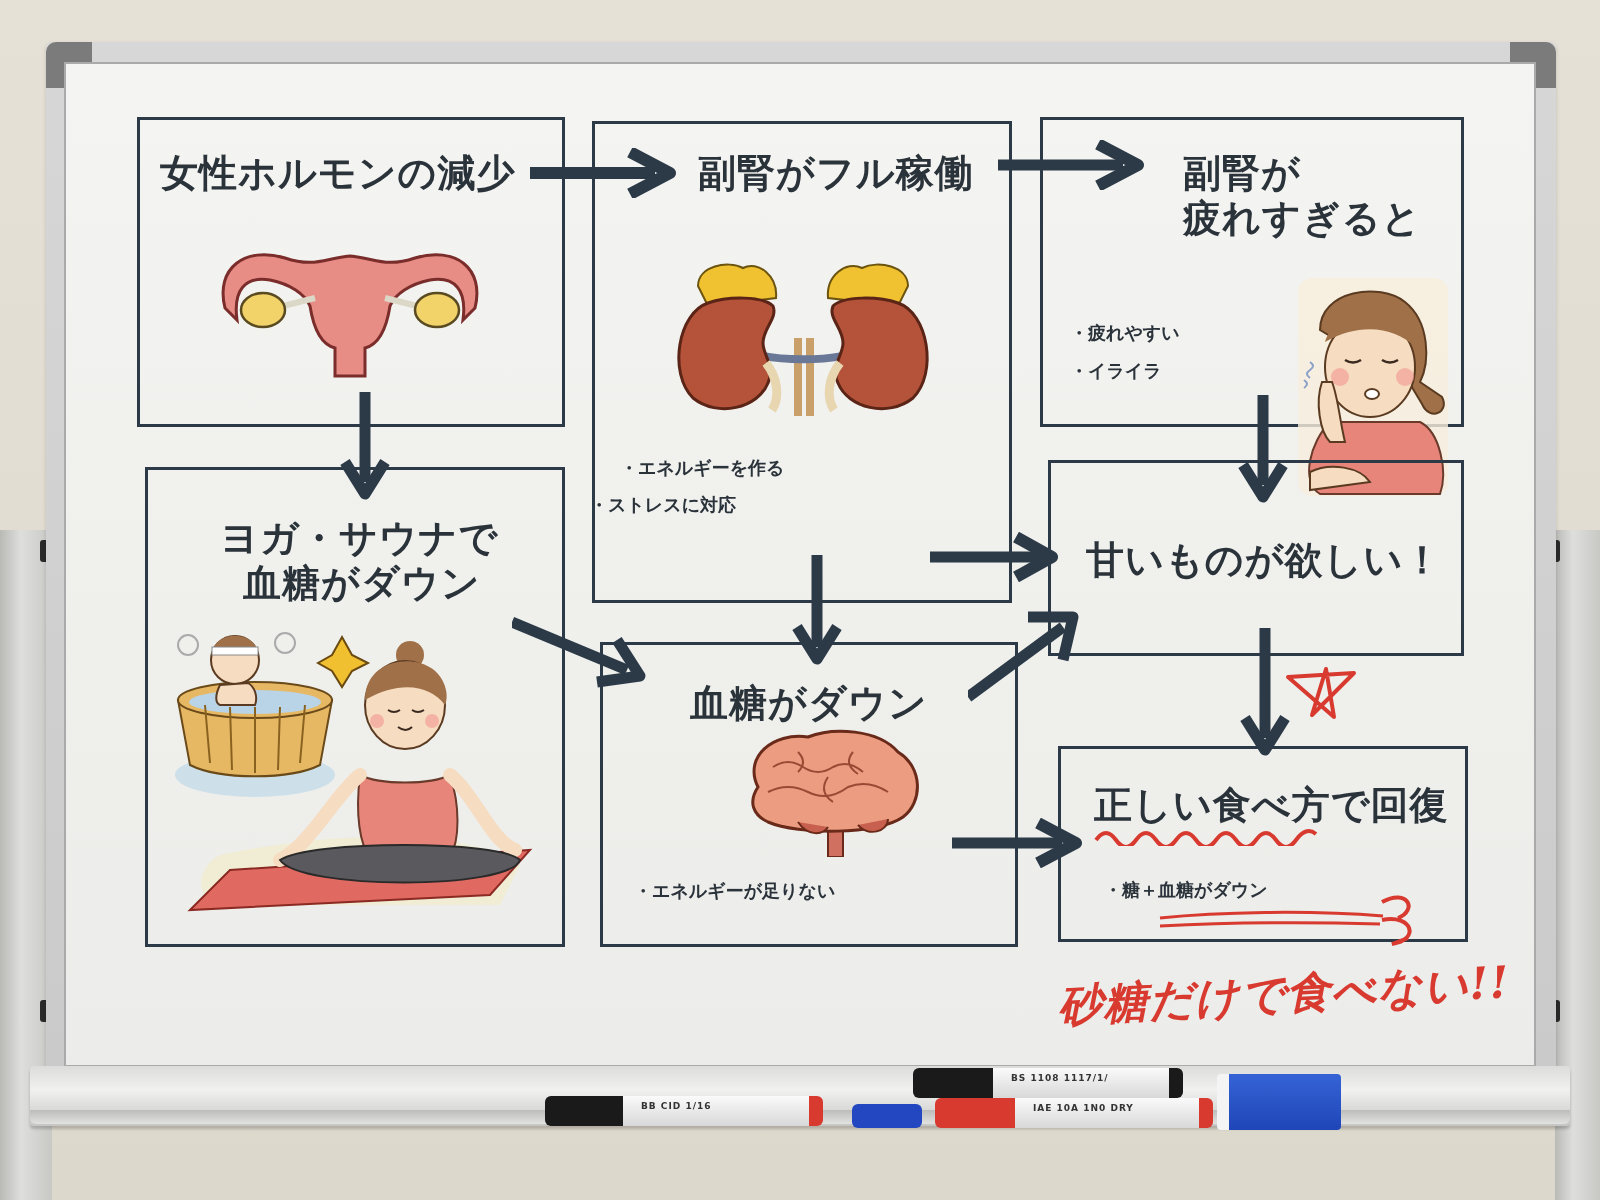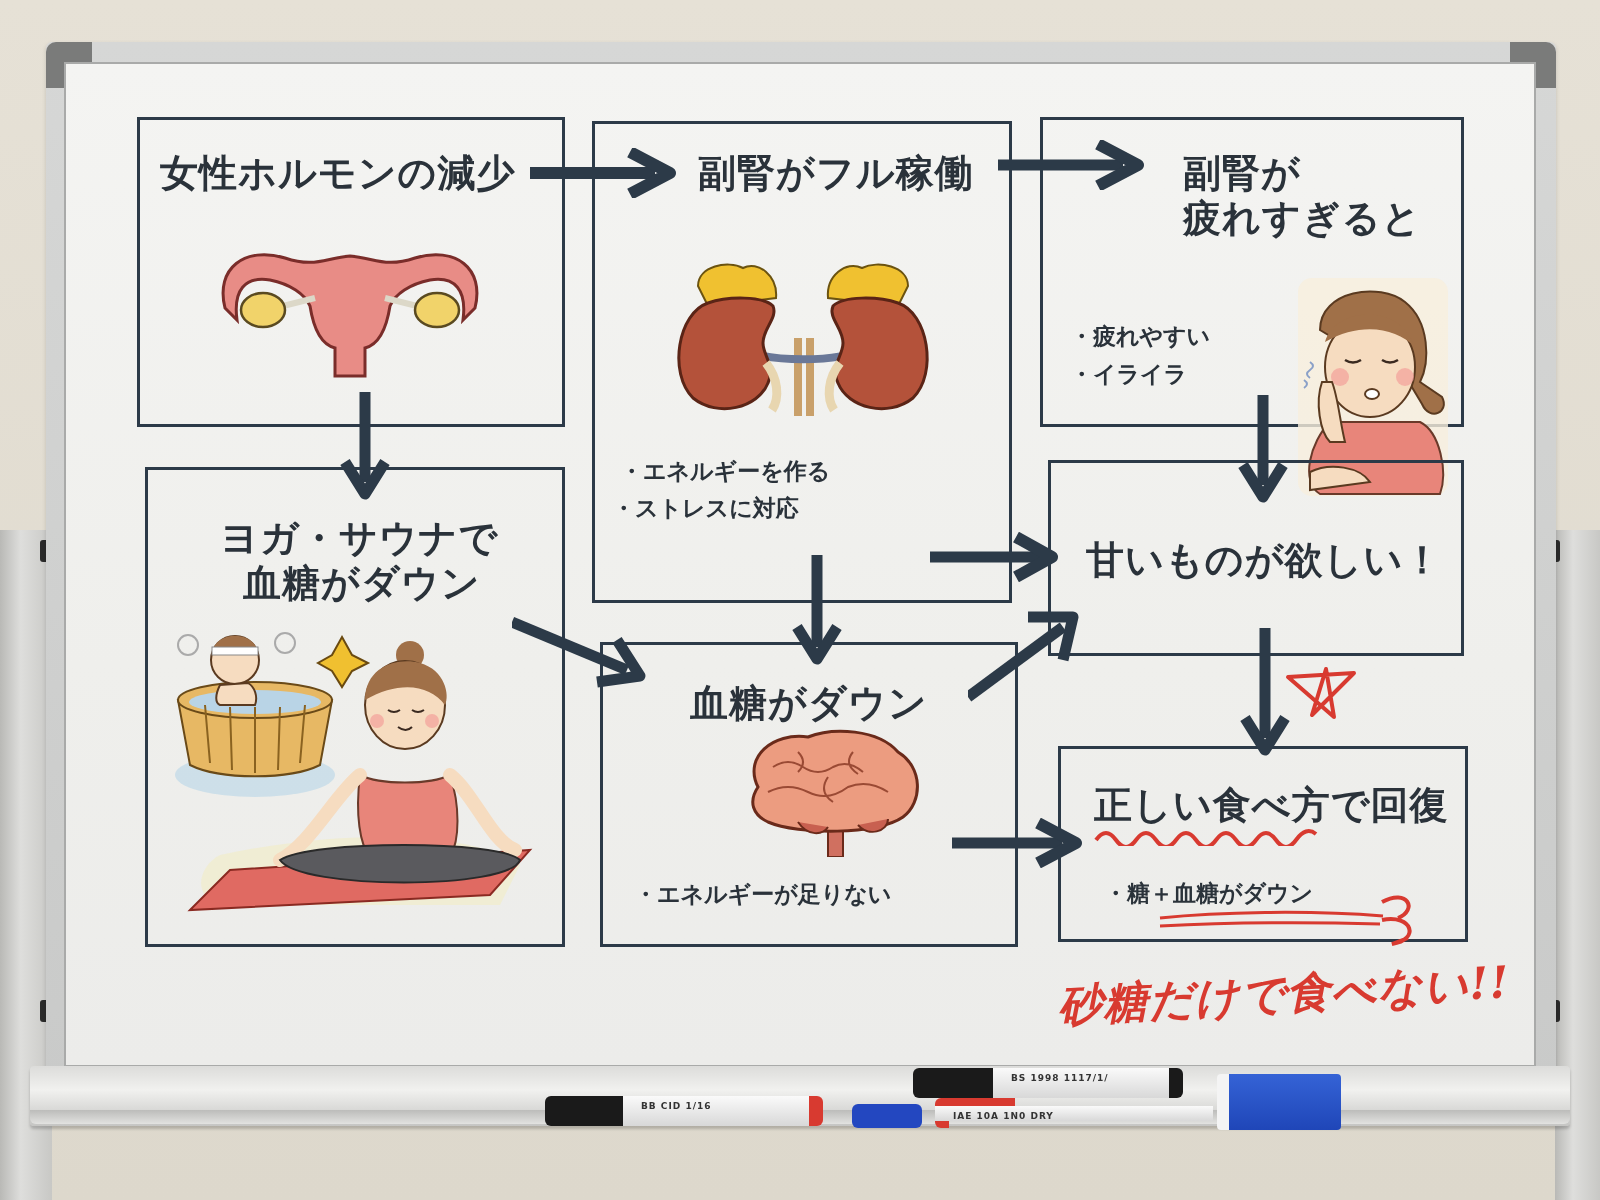--- a/index.html
+++ b/index.html
@@ -46,21 +46,21 @@
       border-radius: 0 0 6px 6px;
     }
     .box {
       position: absolute; border: 3px solid #2c3a48; background: transparent;
     }
     .box-title {
       position: absolute; font-weight: bold; color: #2a323a;
       font-size: 38px; letter-spacing: 1px; white-space: nowrap; line-height: 1.25;
     }
     .bullet {
-      position: absolute; font-weight: bold; color: #2a323a; font-size: 23px; white-space: nowrap;
+      position: absolute; font-weight: bold; color: #2a323a; font-size: 18px; white-space: nowrap;
       line-height: 1.4;
     }
     .arrow { position: absolute; }
     .illus { position: absolute; }
     .red-note {
       position: absolute; color: #d83a30; font-weight: bold; font-size: 44px;
       font-family: "DejaVu Serif", serif; font-style: italic; white-space: nowrap;
       transform: rotate(-3deg);
       letter-spacing: 1px;
     }
@@ -109,21 +109,21 @@
   <path d="M130,80 L130,158 M142,80 L142,158" stroke="#c9a06a" stroke-width="8"></path>
   <path d="M70,90 C100,105 170,105 200,90" stroke="#6a7898" stroke-width="8" fill="none"></path>
   <path d="M30,28 C30,8 60,2 75,10 C90,2 110,18 108,40 L40,48 Z" fill="#f0c130" stroke="#6b5310" stroke-width="2"></path>
   <path d="M160,40 C158,18 178,2 194,10 C210,2 240,8 240,28 L230,48 Z" fill="#f0c130" stroke="#6b5310" stroke-width="2"></path>
   <path d="M40,45 C10,55 0,115 25,140 C50,160 90,150 100,125 C108,108 95,98 95,85 C95,70 110,60 105,48 C95,38 60,38 40,45 Z" fill="#b4523a" stroke="#5a2416" stroke-width="3"></path>
   <path d="M230,45 C260,55 270,115 245,140 C220,160 180,150 170,125 C162,108 175,98 175,85 C175,70 160,60 165,48 C175,38 210,38 230,45 Z" fill="#b4523a" stroke="#5a2416" stroke-width="3"></path>
   <path d="M98,105 C110,120 112,140 104,152" stroke="#e8d6b0" stroke-width="9" fill="none"></path>
   <path d="M172,105 C160,120 158,140 166,152" stroke="#e8d6b0" stroke-width="9" fill="none"></path>
 </svg>
 <div class="bullet" style="left:620px; top:455px;">・エネルギーを作る</div>
-<div class="bullet" style="left:612px; top:492px;">・ストレスに対応</div>
+<div class="bullet" style="left:590px; top:492px;">・ストレスに対応</div>
 
 <div class="box" style="left:1040px; top:117px; width:424px; height:310px;"></div>
 <div class="box-title" style="left:1183px; top:150px;">副腎が</div>
 <div class="box-title" style="left:1183px; top:195px;">疲れすぎると</div>
 <div class="bullet" style="left:1070px; top:320px;">・疲れやすい</div>
 <div class="bullet" style="left:1070px; top:358px;">・イライラ</div>
 <svg class="illus" style="left:1290px; top:272px;" width="165" height="228" viewBox="0 0 165 228">
   <rect x="8" y="6" width="150" height="218" rx="14" fill="#f7efdd" opacity="0.8"></rect>
   <path d="M40,150 C20,170 10,210 30,222 L150,222 C158,200 150,160 130,150 Z" fill="#e8857a" stroke="#6a3a2a" stroke-width="2"></path>
   <path d="M30,58 C30,18 90,10 115,30 C140,50 140,90 130,110 L152,125 C160,140 140,150 132,132 L120,112 Z" fill="#a07048" stroke="#5a3a20" stroke-width="2"></path>
@@ -247,24 +247,24 @@
 <div class="tray"></div>
 <div class="tray-lip"></div>
 
 <div class="marker" style="left:545px; top:1096px; width:278px;">
   <div class="cap" style="width:78px; background:#1a1a1a;"></div>
   <div class="body">BB CID 1/16</div>
   <div class="tip" style="background:#d83a30;"></div>
 </div>
 <div class="marker" style="left:913px; top:1068px; width:270px;">
   <div class="cap" style="width:80px; background:#1a1a1a;"></div>
-  <div class="body">BS 1998 1117/1/</div>
+  <div class="body">BS 1108 1117/1/</div>
   <div class="tip" style="background:#1a1a1a;"></div>
 </div>
 <div class="marker" style="left:852px; top:1104px; width:70px; height:24px;">
   <div class="cap" style="width:70px; background:#2347c0;"></div>
 </div>
-<div class="marker" style="left:935px; top:1098px; width:278px;flex-direction:column;">
+<div class="marker" style="left:935px; top:1098px; width:278px;">
   <div class="cap" style="width:80px; background:#d83a30;"></div>
   <div class="body">IAE 10A 1N0 DRY</div>
   <div class="tip" style="background:#d83a30;"></div>
 </div>
 <div class="eraser"></div>
 
 </body></html>

